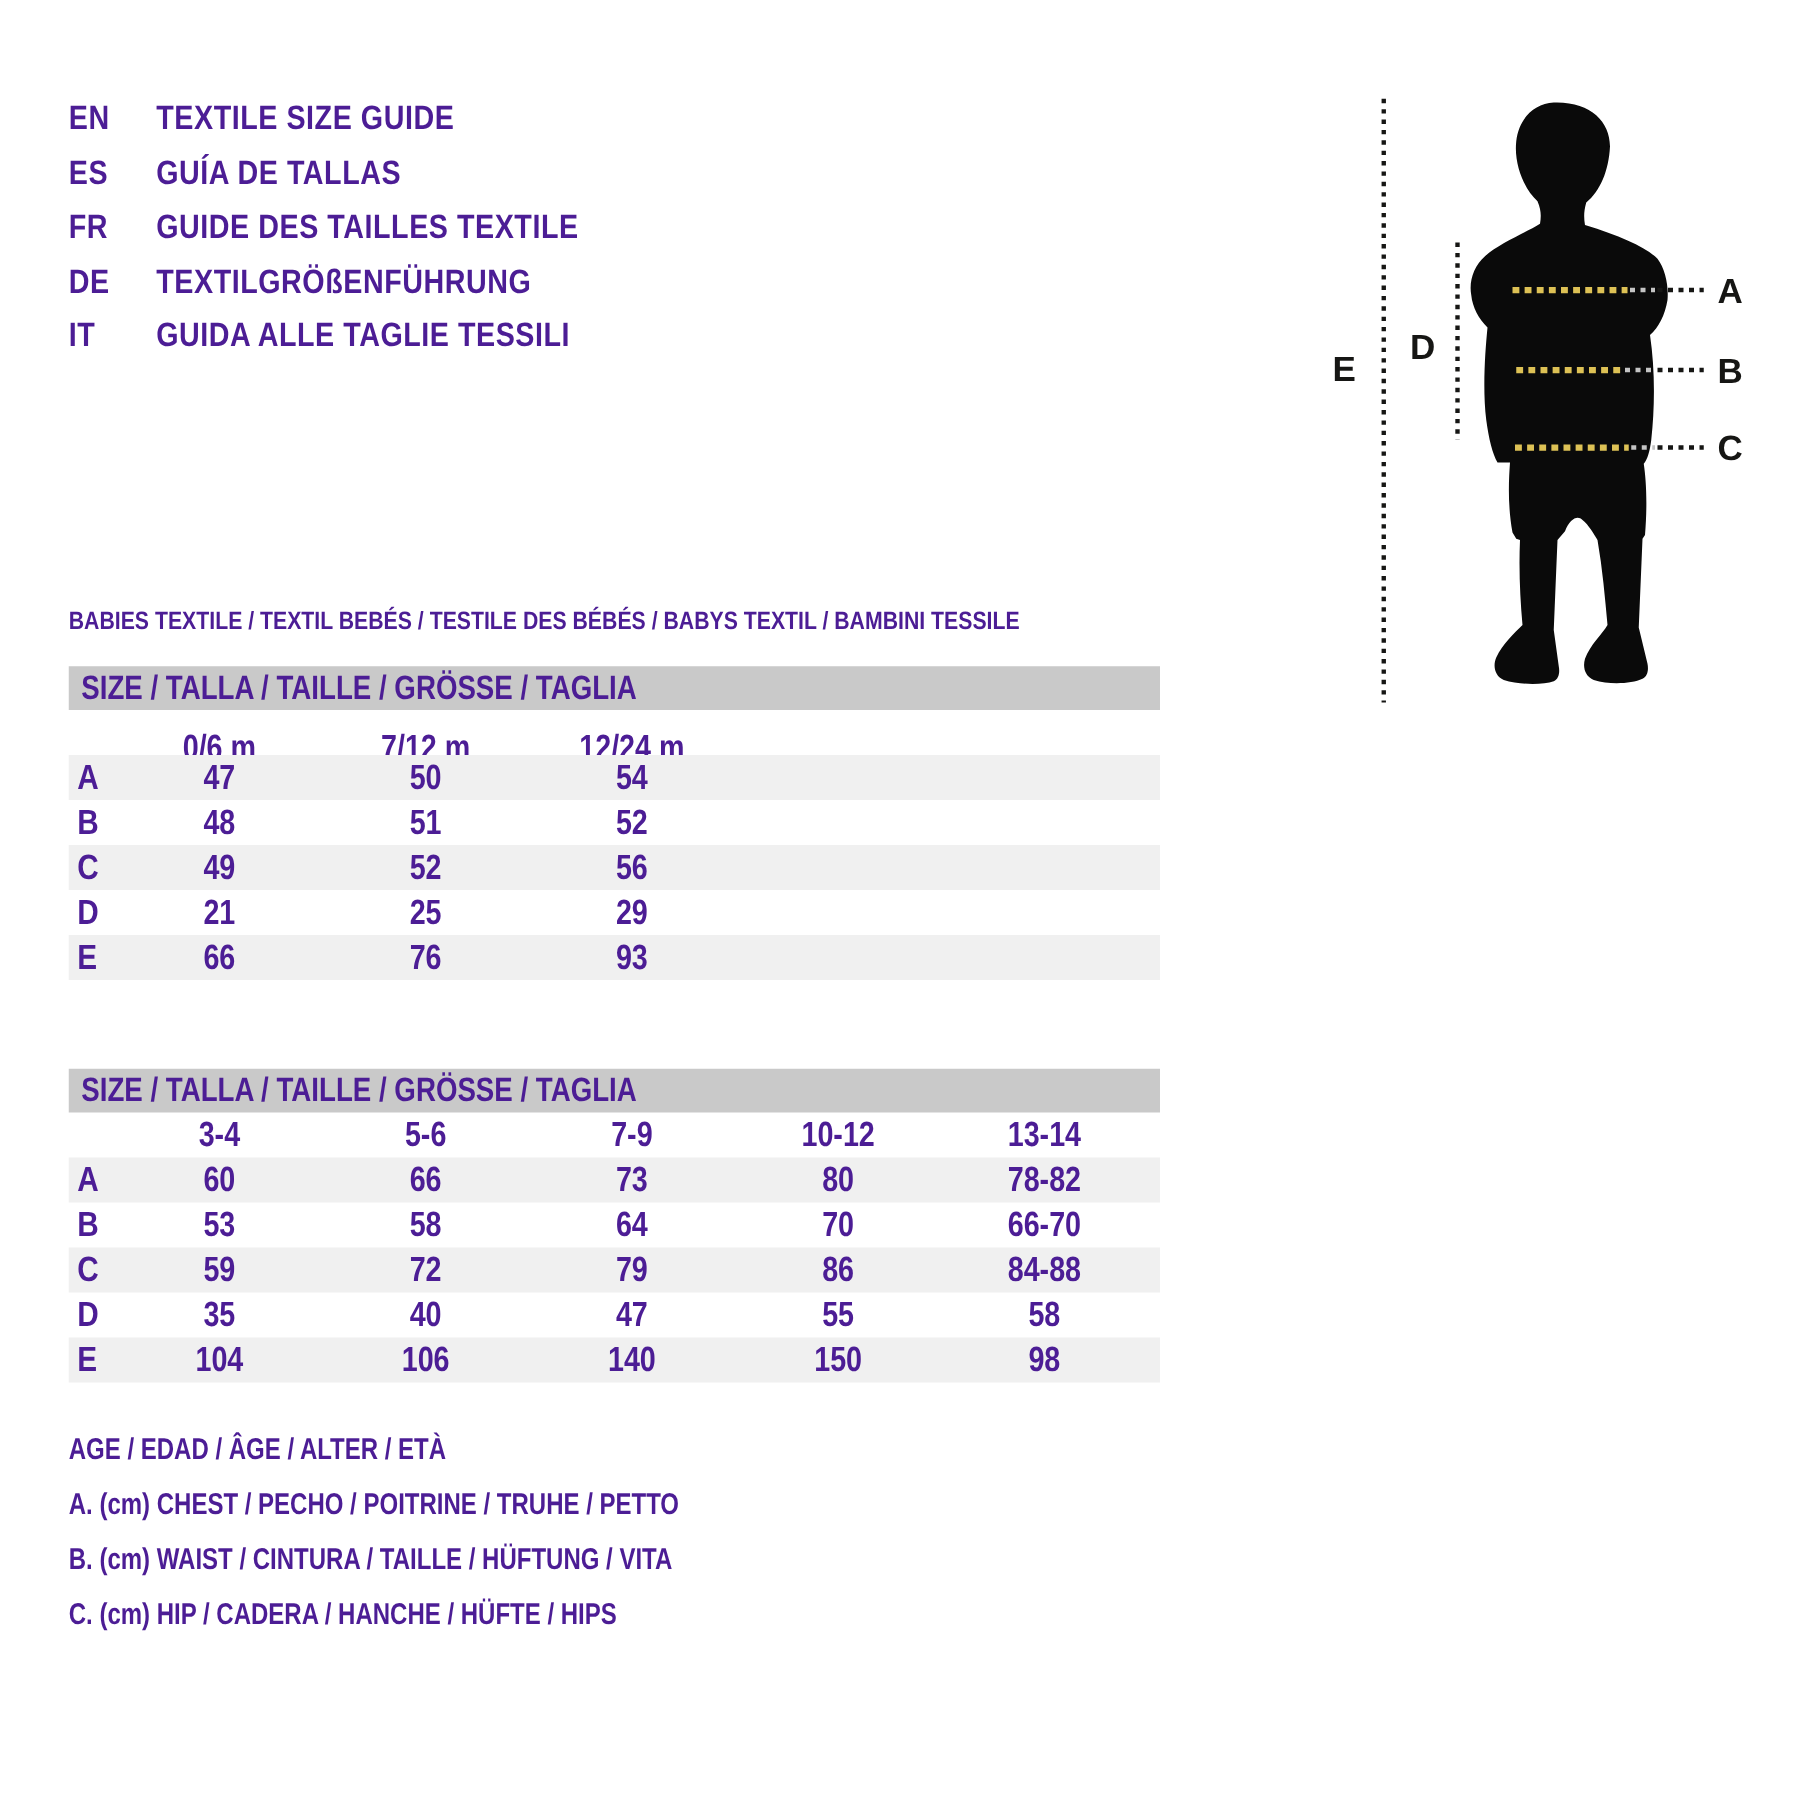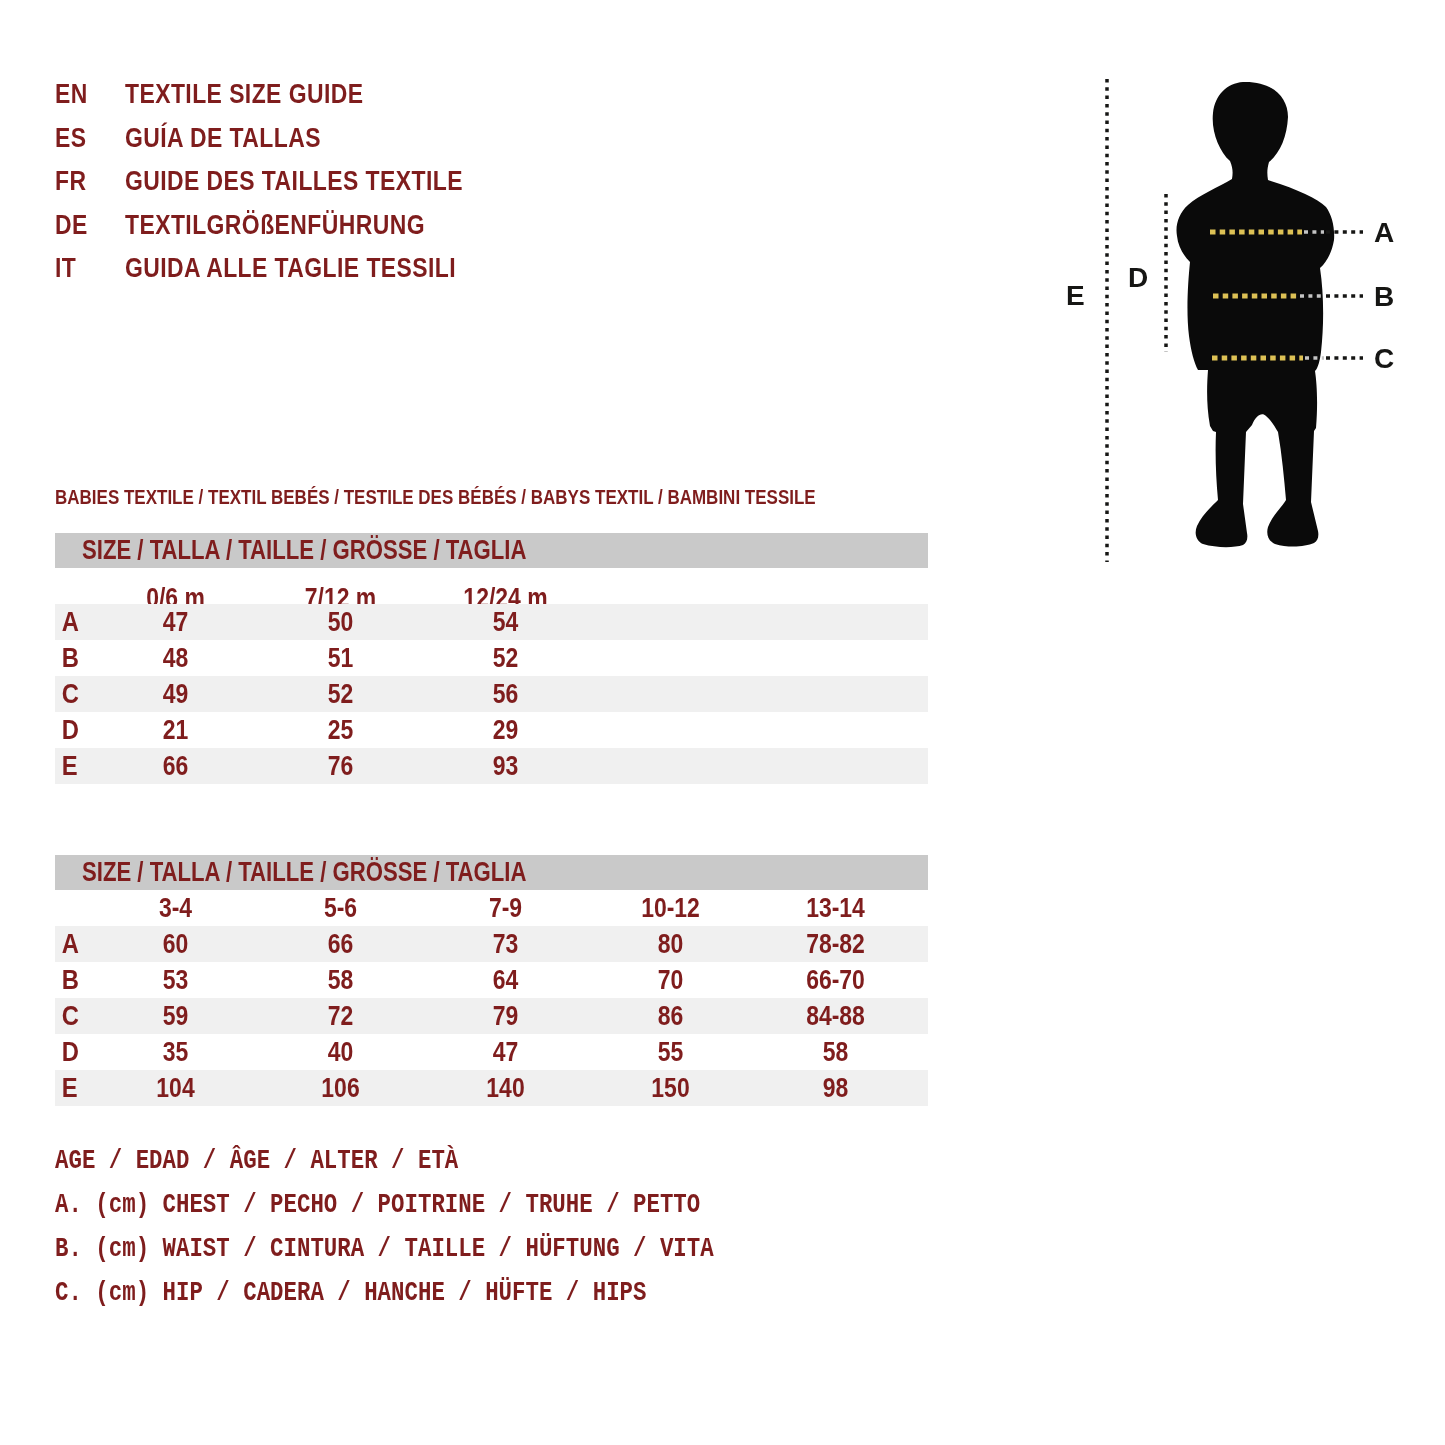--- a/index.html
+++ b/index.html
@@ -1,44 +1,44 @@
 <!DOCTYPE html>
 <html><head>
 <meta charset="utf-8">
 <style>
   html,body{margin:0;padding:0;background:#ffffff;}
   .page{
     position:relative;width:1445px;height:1445px;background:#ffffff;overflow:hidden;
-    font-family:"Liberation Sans",sans-serif;font-weight:700;color:#7f1d1d;
+    font-family:"Liberation Sans",sans-serif;font-weight:700;color:#4c1d95;
     -webkit-font-smoothing:antialiased;
   }
   .cond{display:inline-block;transform:scaleX(0.85);transform-origin:0 50%;white-space:nowrap;}
 
   
   .langs{position:absolute;left:55px;top:73px;}
   .lang-row{height:43.5px;display:flex;align-items:center;font-size:27px;letter-spacing:.5px;}
   .lang-code{position:absolute;left:0;}
   .lang-title{position:absolute;left:70px;}
 
   
   .section-title{position:absolute;left:55px;font-size:20px;line-height:28px;}
 
   
   .size-bar{position:absolute;left:55px;width:873px;height:35px;background:#c9c9c9;
-    display:flex;align-items:center;padding:17px;box-sizing:border-box;}
+    display:flex;align-items:center;padding:0;box-sizing:border-box;}
   .size-bar .bar-text{margin-left:10px;font-size:27px;transform:scaleX(0.82);transform-origin:0 50%;white-space:nowrap;}
   .trow{position:absolute;left:55px;width:873px;height:36px;
     display:grid;grid-template-columns:38px 165px 165px 165px 165px 165px;align-items:center;}
   .trow.stripe{background:#f0f0f0;}
   .rlabel{font-size:28px;padding-left:8px;transform:scaleX(0.85);transform-origin:0 50%;}
   .cell{font-size:28px;text-align:center;transform:scaleX(0.82);transform-origin:50% 50%;white-space:nowrap;}
 
   
   .legend{position:absolute;left:55px;top:1138px;}
-  .legend-line{height:44px;display:flex;align-items:center;font-size:28px;font-family:Liberation Mono, monospace;}
+  .legend-line{height:44px;display:flex;align-items:center;font-size:24px;}
   .legend-line > span{transform:scaleX(0.8);transform-origin:0 50%;white-space:nowrap;}
 
   
   .figure{position:absolute;left:1040px;top:60px;width:405px;height:540px;}
   .figure text{font-family:"Liberation Sans",sans-serif;font-weight:700;font-size:28px;fill:#161614;}
 </style>
 </head>
 <body>
 
 <div class="page">

